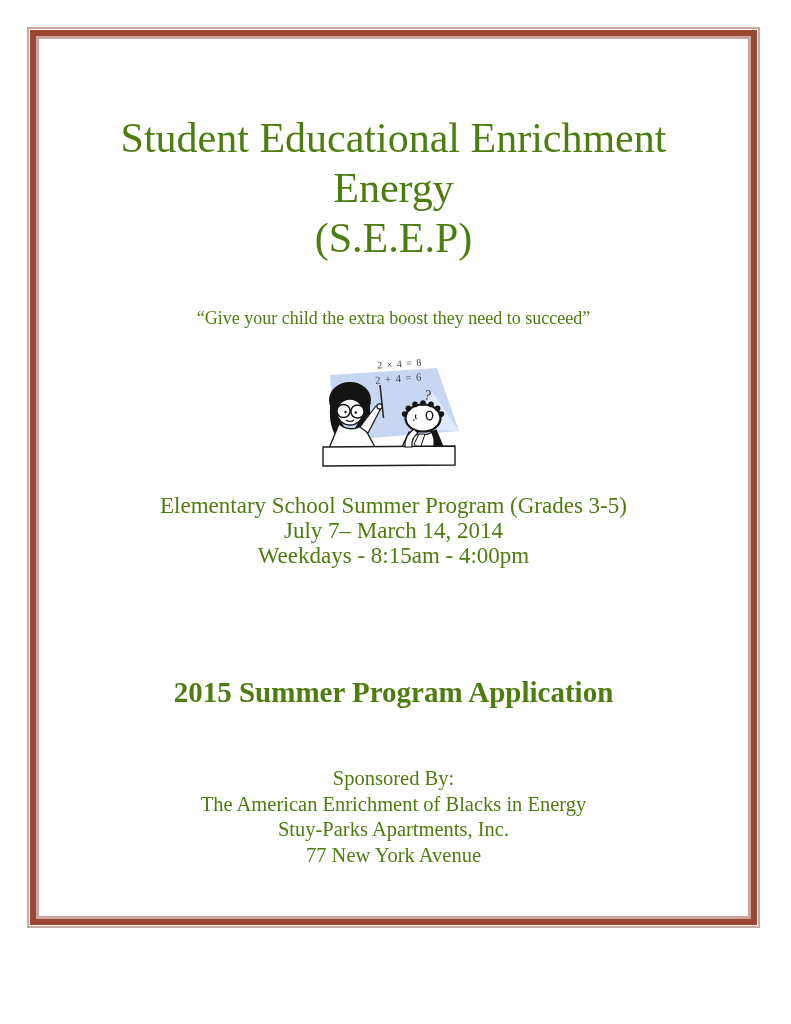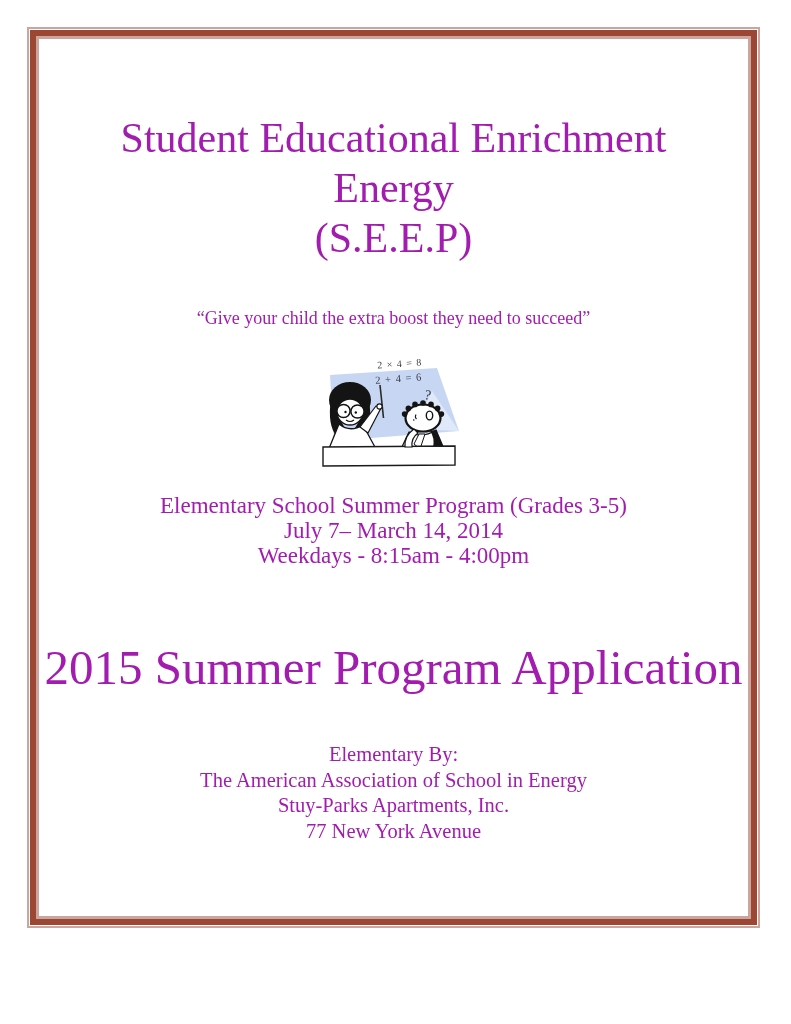--- a/index.html
+++ b/index.html
@@ -2,21 +2,21 @@
 <html><head>
 <meta charset="utf-8">
 <style>
   html, body { margin: 0; padding: 0; background: #ffffff; }
   .page {
     position: relative;
     width: 791px;
     height: 957px;
     background: #ffffff;
     font-family: "Liberation Serif", "DejaVu Serif", serif;
-    color: #a21caf;
+    color: #4d7c0f;
     overflow: hidden;
     border-radius: 11px;
   }
   
   .frame {
     position: absolute;
     top: 30px; left: 30px; right: 34px; bottom: 32px;
     border: 6px solid #9b4734;
     outline: 2px solid #cba69e;
     outline-offset: 1px;
@@ -44,24 +44,24 @@
     height: 150px;
   }
   .clipart-wrap svg { display: inline-block; }
   .details {
     margin-top: 2px;
     font-size: 23px;
     line-height: 25px;
   }
   .underline { }
   .app-heading {
-    margin-top: 76px;
-    font-size: 49px;
+    margin-top: 100px;
+    font-size: 29px;
     line-height: 48px;
-    font-weight: normal;
+    font-weight: bold;
   }
   .sponsor {
     margin-top: 50px;
     font-size: 20.5px;
     line-height: 25.5px;
   }
   .eq-text {
     font-family: "Liberation Serif", "DejaVu Serif", serif;
     fill: #3c3c46;
   }
@@ -138,20 +138,20 @@
 
     <div class="details">
       <div class="underline">Elementary School Summer Program (Grades 3-5)</div>
       <div>July 7– March 14, 2014</div>
       <div>Weekdays - 8:15am - 4:00pm</div>
     </div>
 
     <h2 class="app-heading">2015 Summer Program Application</h2>
 
     <div class="sponsor">
-      <div><span class="underline">Elementary By</span><span>:</span></div>
-      <div>The American Association of School in Energy</div>
+      <div><span class="underline">Sponsored By</span><span>:</span></div>
+      <div>The American Enrichment of Blacks in Energy</div>
       <div>Stuy-Parks Apartments, Inc.</div>
       <div>77 New York Avenue</div>
     </div>
 
   </div>
 </div>
 
 </body></html>

